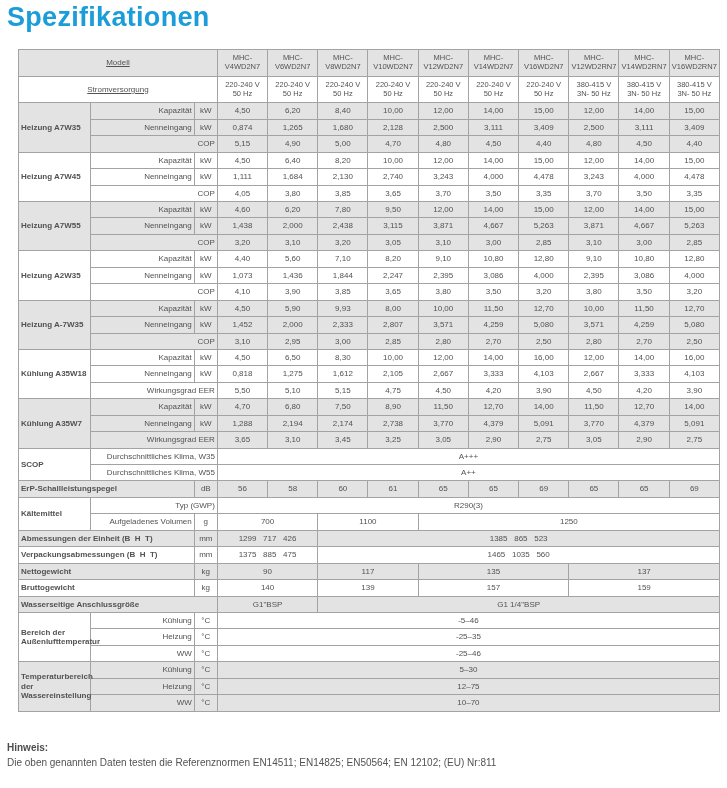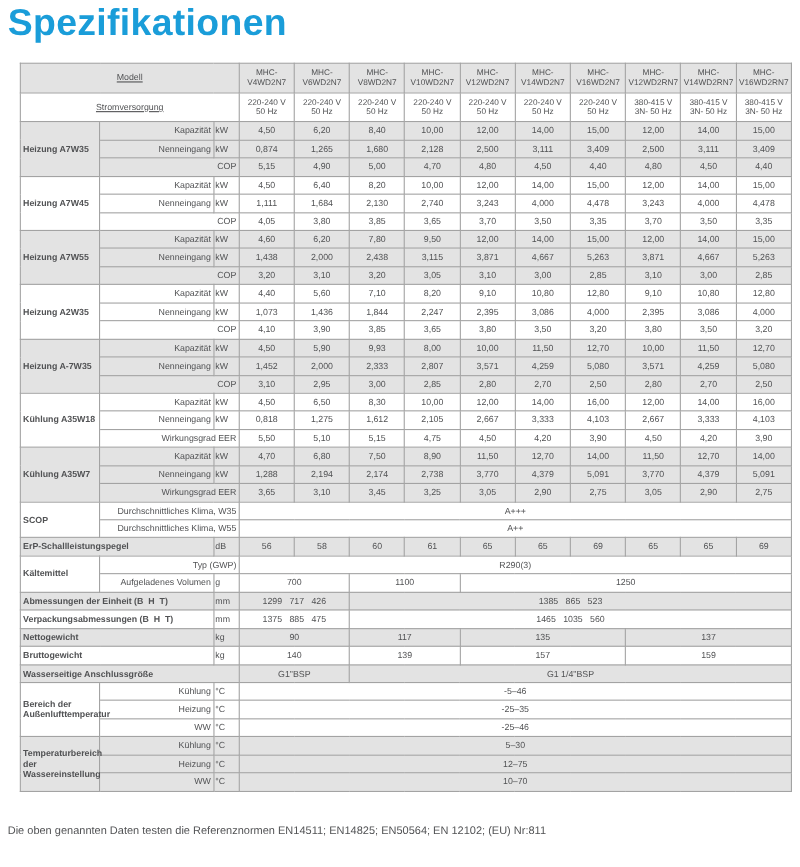--- a/index.html
+++ b/index.html
@@ -10,21 +10,21 @@
   }
   *{box-sizing:border-box;}
   html,body{margin:0;padding:0;}
   body{
     width:727px;height:788px;background:#ffffff;
     font-family:"Liberation Sans", sans-serif;
     color:var(--text);
   }
   h1{
     margin:0;padding:2px 0 0 7px;
-    font-size:34px;font-weight:bold;letter-spacing:.3px;
+    font-size:27px;font-weight:bold;letter-spacing:.3px;
     color:var(--accent);
   }
   table{
     border-collapse:collapse;table-layout:fixed;
     width:702px;margin:16px 0 0 18px;
   }
   col.c-a{width:72px;}
   col.c-b{width:103px;}
   col.c-u{width:23px;}
   col.c-d{width:50px;}
@@ -34,21 +34,21 @@
     padding:3px 2px;
     text-align:center;vertical-align:middle;
     white-space:pre-wrap;
     color:var(--text);
     background:#ffffff;
   }
   tr.shade td{background:var(--shade);}
   td.k-h{text-align:center;text-decoration:underline;}
   td.k-g{text-align:left;font-weight:bold;}
   td.k-l{text-align:right;padding-left:6px;}
-  td.k-u{text-align:left;padding:3px 1px;}
+  td.k-u{text-align:center;padding:3px 1px;}
   td.k-m,td.k-p{font-size:7.5px;padding:4px 1px;}
   .hinweis{margin:30px 0 0 7px;}
   .hinweis-label{font-size:10px;font-weight:bold;color:#4c4d4f;}
   .hinweis-text{font-size:10px;margin-top:4px;color:var(--text);}
 </style>
 </head>
 <body>
 
 <div>
   <h1>Spezifikationen</h1>
@@ -507,15 +507,16 @@
         </tr>
         <tr class="shade">
           <td class="k-l">WW</td>
           <td class="k-u">°C</td>
           <td class="k-d" colspan="10">10–70</td>
         </tr>
       </tbody>
   </table>
 
   <div class="hinweis">
+    <div class="hinweis-label">Hinweis:</div>
     <div class="hinweis-text">Die oben genannten Daten testen die Referenznormen EN14511; EN14825; EN50564; EN 12102; (EU) Nr:811</div>
   </div>
 </div>
 
 </body></html>

